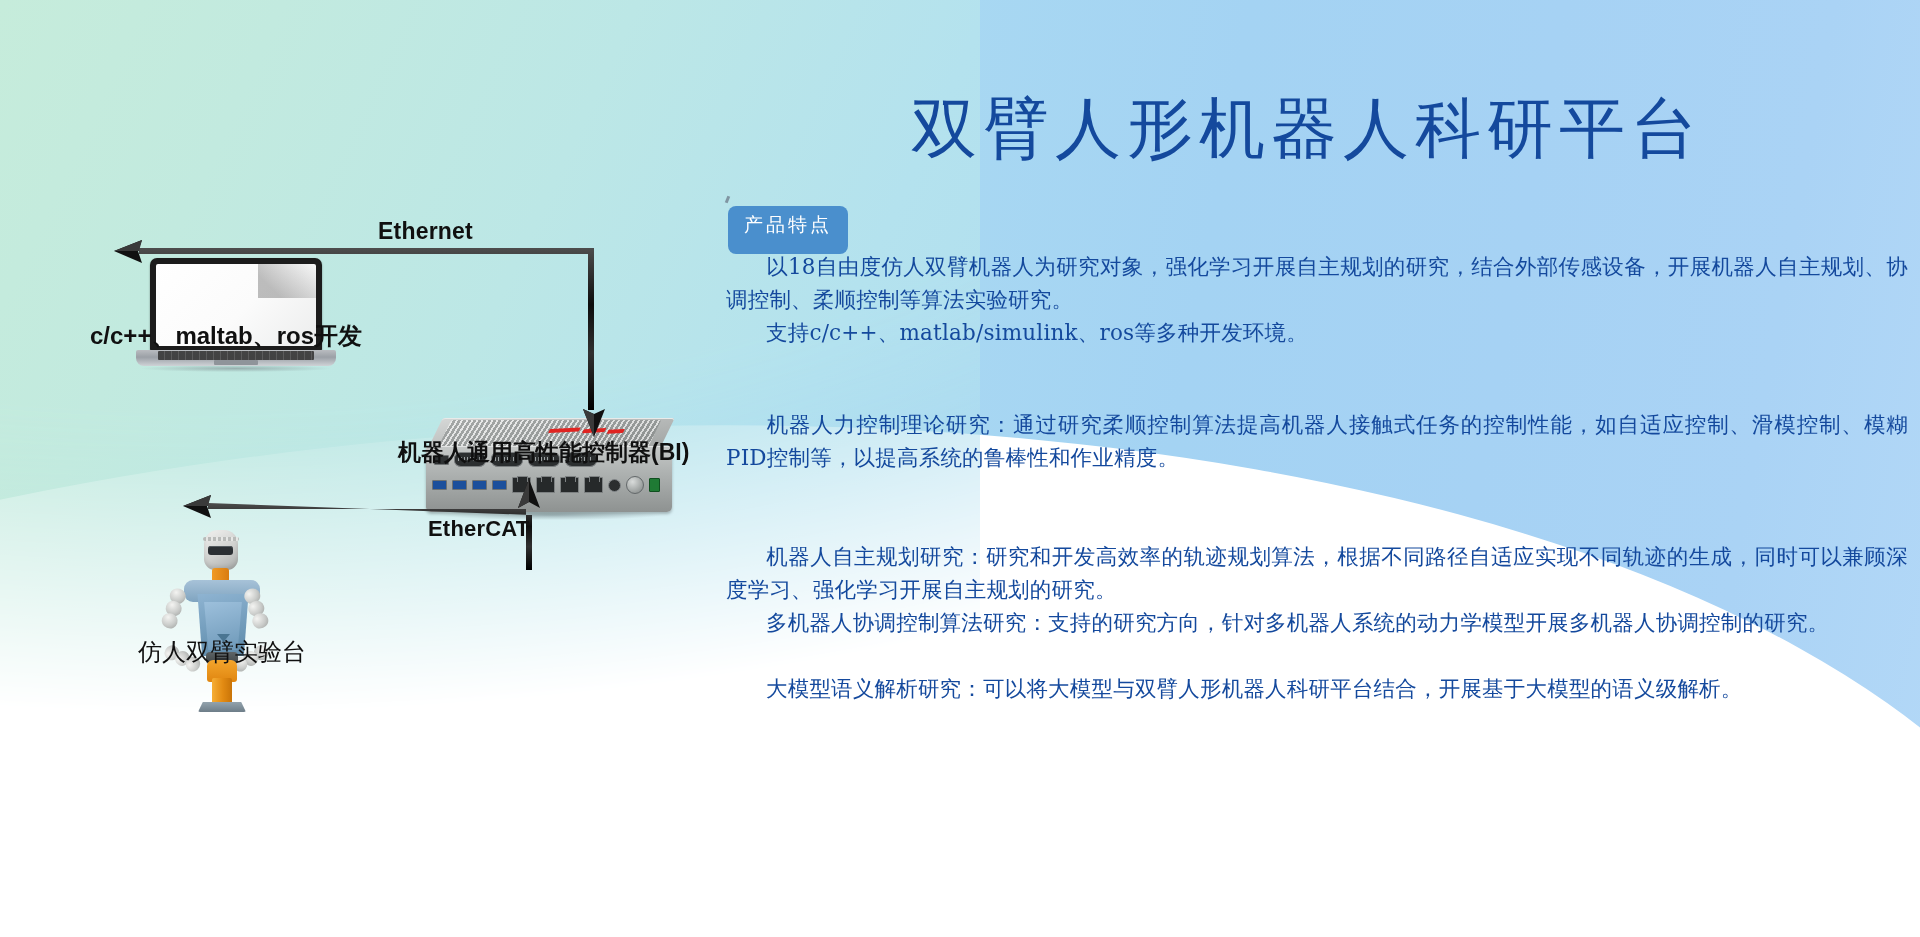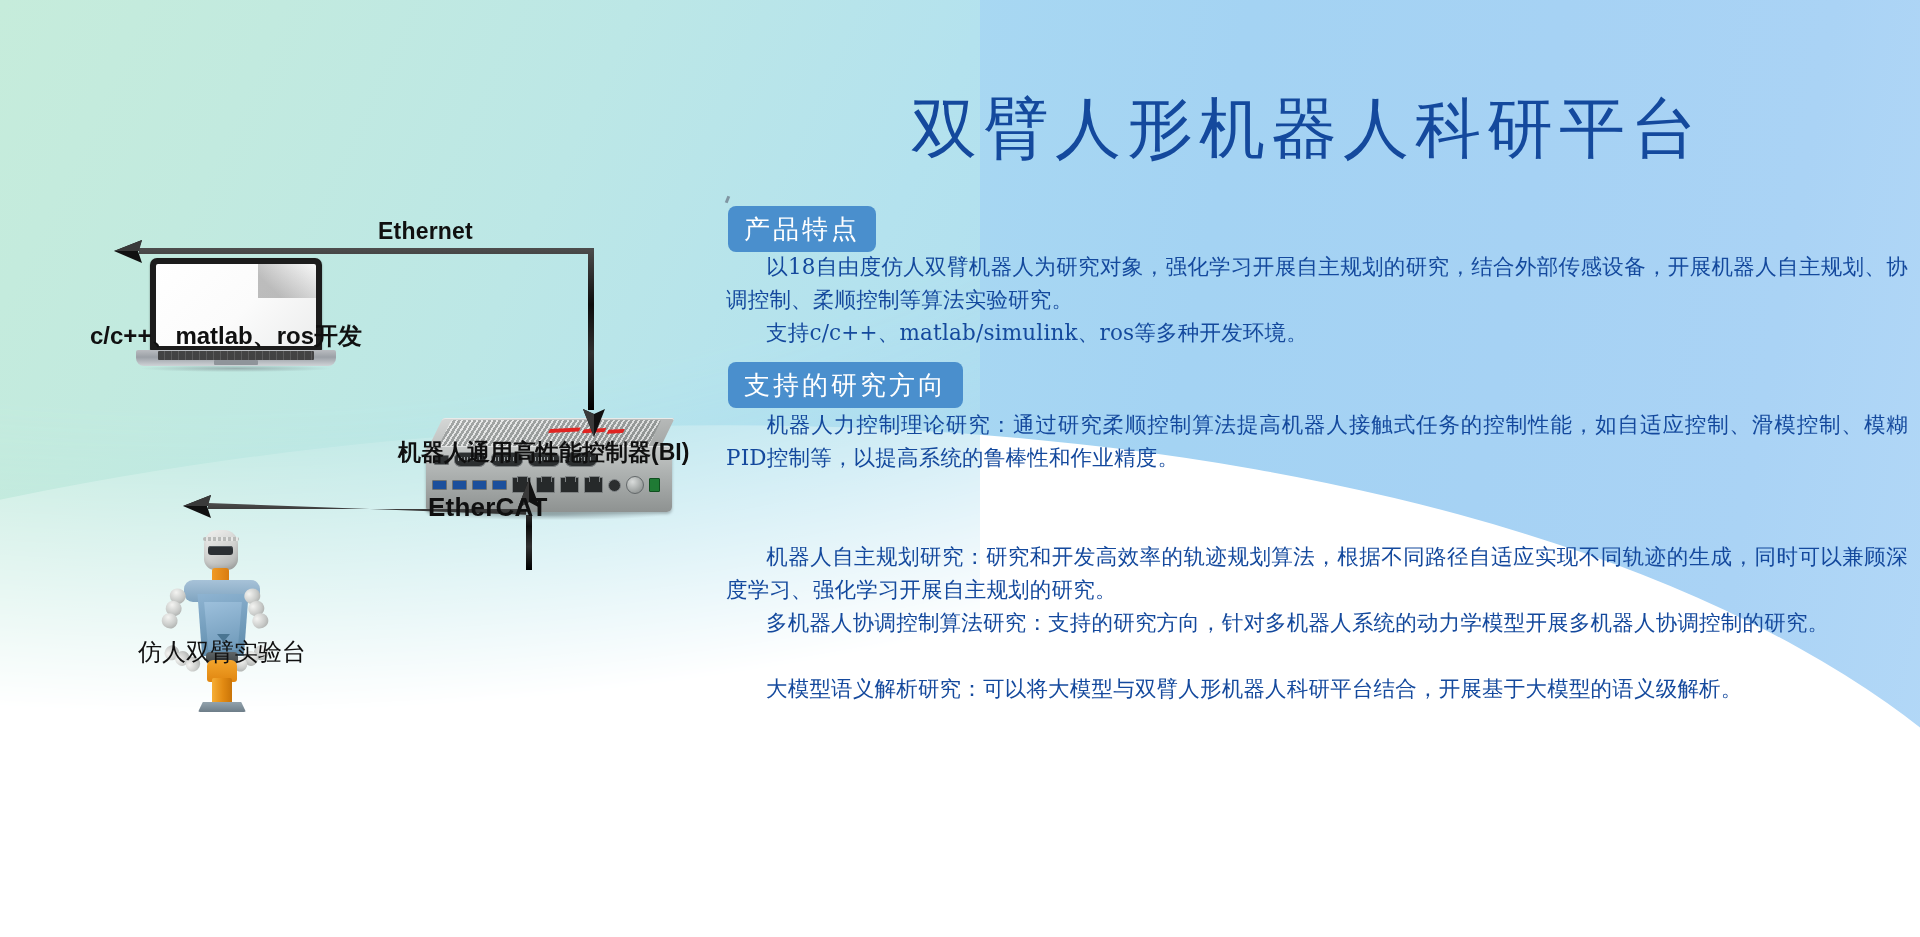--- a/index.html
+++ b/index.html
@@ -206,21 +206,21 @@
     border-radius:2px;
     clip-path:polygon(10% 0,90% 0,100% 100%,0 100%);
   }
 
   
   .arrows{position:absolute;left:0;top:0;width:690px;height:937px;}
 
   
   .dlabel{position:absolute;color:#101010;font-weight:700;white-space:nowrap;}
   .lbl-ethernet{left:378px;top:218px;font-size:23px;letter-spacing:.2px;}
-  .lbl-ethercat{left:428px;top:492px;font-size:26px;letter-spacing:.2px;}
+  .lbl-ethercat{left:428px;top:516px;font-size:22px;letter-spacing:.2px;}
   .lbl-laptop{left:90px;top:320px;font-size:24px;}
   .lbl-ctrl{left:398px;top:437px;font-size:23px;}
   .lbl-robot{left:138px;top:636px;font-size:24px;font-weight:400;
     font-family:"DejaVu Serif","Liberation Serif",serif;}
 
   
   .content{position:absolute;left:712px;top:0;width:1236px;height:737px;}
 
   .title{
     position:absolute;left:0;top:96px;width:1190px;
@@ -232,23 +232,23 @@
     line-height:1;
     white-space:nowrap;
   }
 
   .badge{
     position:absolute;
     display:inline-block;
     background:#4a8fcd;
     color:#ffffff;
     font-family:"DejaVu Serif","Liberation Serif",serif;
-    font-size:26px;
+    font-size:19px;
     letter-spacing:3px;
-    padding:6px 16px 5px 16px;
+    padding:6px 16px 16px 16px;
     border-radius:8px;
     white-space:nowrap;
   }
   .badge-features{left:16px;top:206px;}
   .badge-research{left:16px;top:362px;}
 
   .tick{
     position:absolute;width:3px;height:7px;background:#6d7b8a;
     transform:rotate(22deg);opacity:.75;
   }
@@ -385,37 +385,36 @@
         <path d="M 532 515 L 532 570 L 526 570 L 526 509 L 208 509 L 208 503 Z" fill="url(#barg)"></path>
         <polygon points="183,506 211,495 207,506 211,518" fill="#111"></polygon>
         <polygon points="183,506 211,495 208,506" fill="#3a3a3a"></polygon>
         <polygon points="529,479 518,508 529,502 540,508" fill="#111"></polygon>
         <polygon points="529,479 518,508 529,502" fill="#3a3a3a"></polygon>
       </g>
     </svg>
 
     <div class="dlabel lbl-ethernet">Ethernet</div>
     <div class="dlabel lbl-ethercat">EtherCAT</div>
-    <div class="dlabel lbl-laptop">c/c++、matlab、ros开发</div>
+    <div class="dlabel lbl-laptop">c/c++、maltab、ros开发</div>
     <div class="dlabel lbl-ctrl">机器人通用高性能控制器(BI)</div>
     <div class="dlabel lbl-robot">仿人双臂实验台</div>
   </div>
 
   <div class="content">
 
     <div class="title">双臂人形机器人科研平台</div>
 
     <div class="tick tick-1"></div>
 
     <div class="badge badge-features">产品特点</div>
 
     <div class="para p-feat-1"><span class="indent"></span><span>以18自由度仿人双臂机器人为研究对象，强化学习开展自主规划的研究，结合外部传感设备，开展机器人自主规划、协调控制、柔顺控制等算法实验研究。</span></div>
     <div class="para p-feat-2"><span class="indent"></span><span>支持c/c++、matlab/simulink、ros等多种开发环境。</span></div>
 
-    <div class="badge badge-research">支持的研究方向</div>
 
     <div class="para p-r1"><span class="indent"></span><span>机器人力控制理论研究：通过研究柔顺控制算法提高机器人接触式任务的控制性能，如自适应控制、滑模控制、模糊PID控制等，以提高系统的鲁棒性和作业精度。</span></div>
     <div class="para p-r3"><span class="indent"></span><span>机器人自主规划研究：研究和开发高效率的轨迹规划算法，根据不同路径自适应实现不同轨迹的生成，同时可以兼顾深度学习、强化学习开展自主规划的研究。</span></div>
     <div class="para p-r4"><span class="indent"></span><span>多机器人协调控制算法研究：支持的研究方向，针对多机器人系统的动力学模型开展多机器人协调控制的研究。</span></div>
     <div class="para p-r5"><span class="indent"></span><span>大模型语义解析研究：可以将大模型与双臂人形机器人科研平台结合，开展基于大模型的语义级解析。</span></div>
 
   </div>
 </div>
 
 </body></html>

